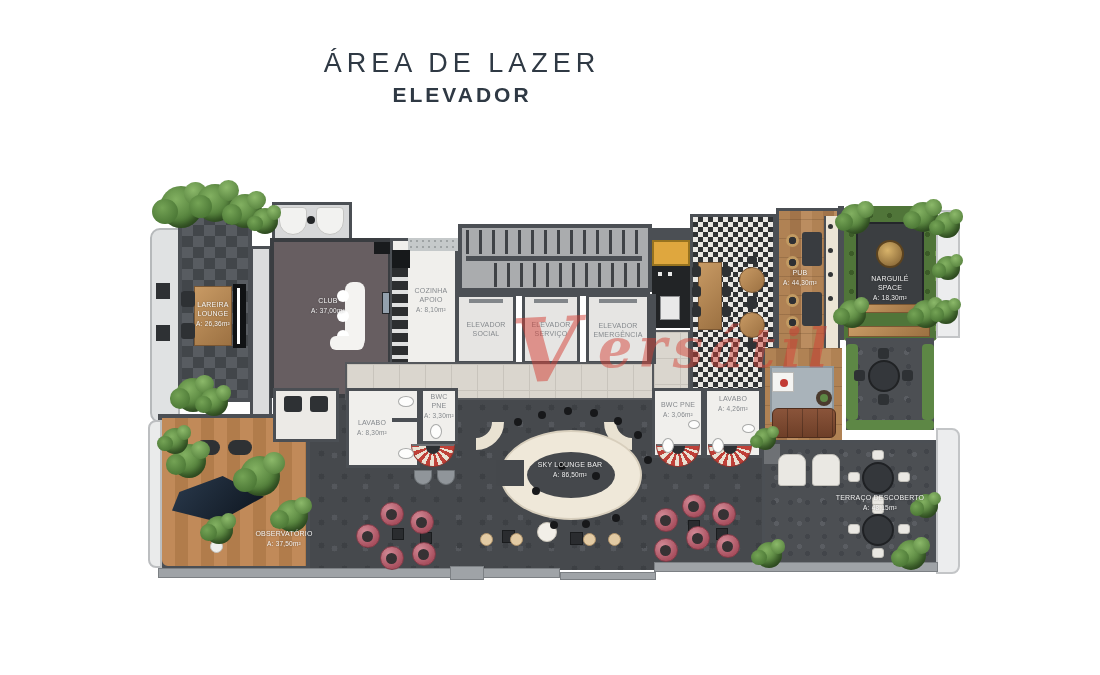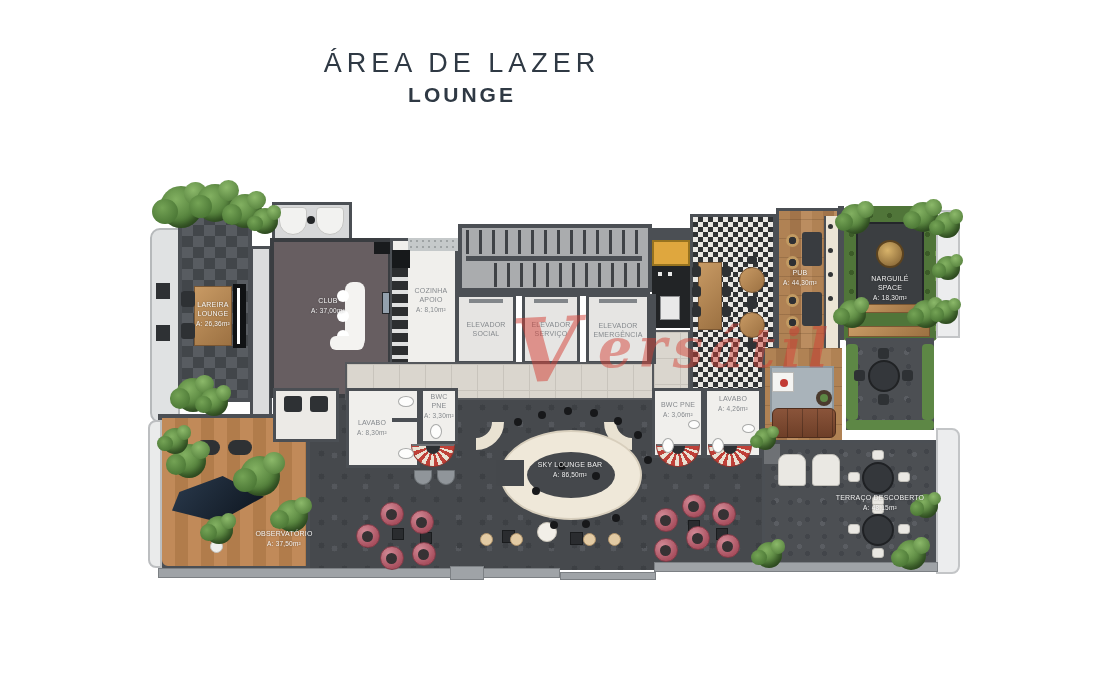--- a/index.html
+++ b/index.html
@@ -55,21 +55,21 @@
   #wmV{position:absolute;left:512px;top:298px;font-family:"DejaVu Serif",serif;font-style:italic;font-weight:bold;font-size:88px;color:rgba(211,62,52,.5);transform:rotate(-3deg)}
   #wmRight{position:absolute;left:598px;top:316px;font-family:"DejaVu Serif",serif;font-style:italic;font-weight:bold;font-size:54px;color:rgba(211,62,52,.48);letter-spacing:6px}
 </style>
 </head>
 <body>
 
 <div id="canvas">
 
   <div id="title">
     <div id="titleLine1">ÁREA DE LAZER</div>
-    <div id="titleLine2">LOUNGE</div>
+    <div id="titleLine2">ELEVADOR</div>
   </div>
 
   <div class="abs stone" style="left:310px;top:396px;width:472px;height:174px"></div>
 
   <div class="abs" style="left:150px;top:228px;width:30px;height:195px;background:#e0e2e3;border:2px solid #b6b9bb;border-radius:10px 0 0 10px;box-sizing:border-box"></div>
   <div class="abs" style="left:156px;top:283px;width:14px;height:16px;background:#2e3134"></div>
   <div class="abs" style="left:156px;top:325px;width:14px;height:16px;background:#2e3134"></div>
 
   <div class="abs checker-lg" style="left:178px;top:210px;width:74px;height:192px;border:4px solid #4b4f54;box-sizing:border-box"></div>
   <div class="abs wood-item" style="left:194px;top:286px;width:38px;height:60px"></div>

